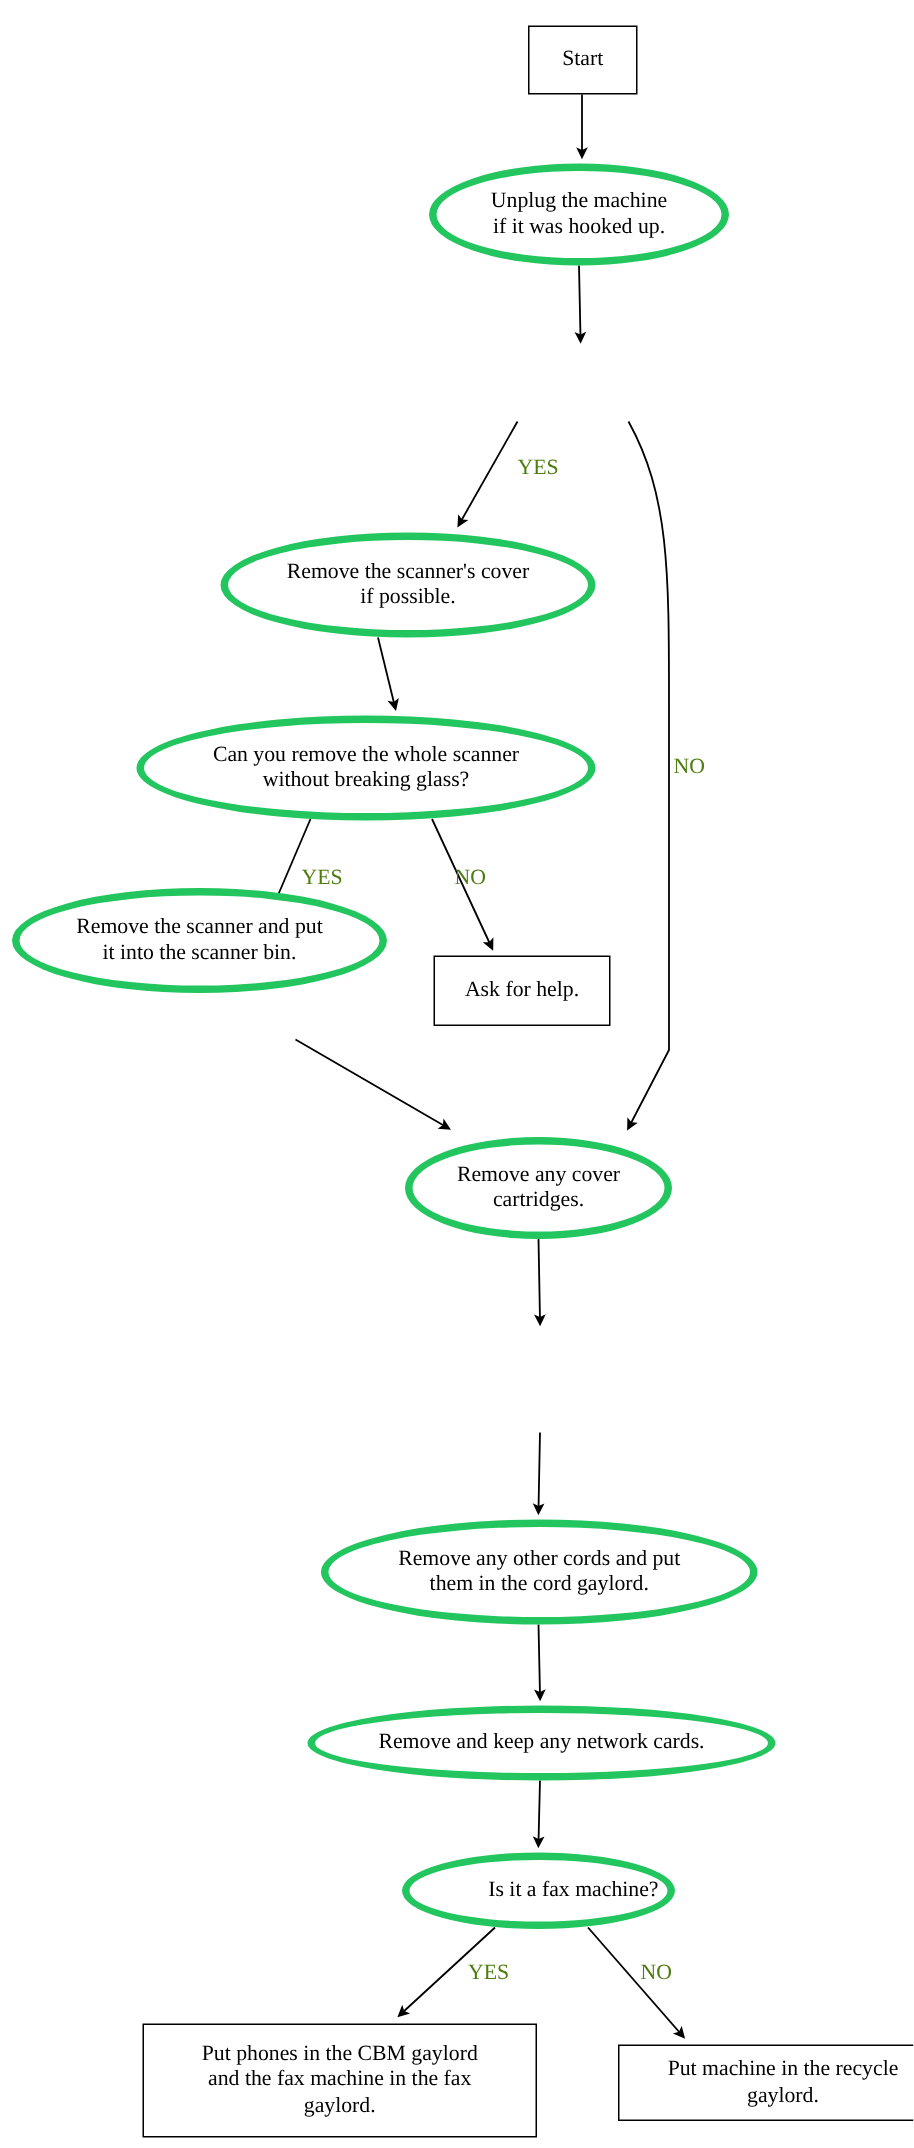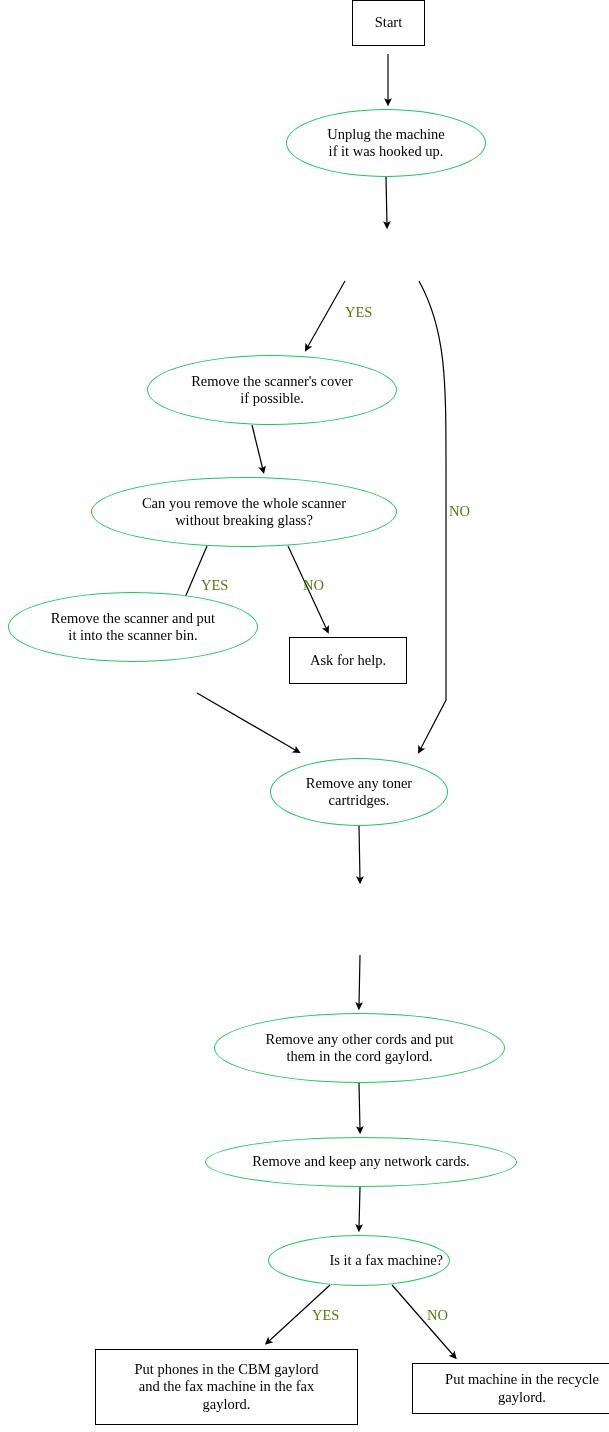--- a/index.html
+++ b/index.html
@@ -36,21 +36,21 @@
     text-align: center;
     font-size: 14.5px;
     line-height: 1.18;
     color: #000000;
     background: #ffffff;
   }
   .node.box {
     border: 1px solid #000000;
   }
   .node.ellipse {
-    border: 1px solid #22c55e;
+    border: 5px solid #22c55e;
     border-radius: 50%;
   }
   .node .label {
     display: block;
     padding: 0 6px;
     white-space: pre-line;
   }
   .edge-label {
     position: absolute;
     font-size: 14.5px;
@@ -81,21 +81,21 @@
         <path d="M 197,693 L 297,751" marker-end="url(#arrowhead)"></path>
         <path d="M 359,826 L 360,880" marker-end="url(#arrowhead)"></path>
         <path d="M 360,955 L 359,1006" marker-end="url(#arrowhead)"></path>
         <path d="M 359,1083 L 360,1130" marker-end="url(#arrowhead)"></path>
         <path d="M 360,1187 L 359,1228" marker-end="url(#arrowhead)"></path>
         <path d="M 330,1285 L 268,1342" marker-end="url(#arrowhead)"></path>
         <path d="M 392,1285 L 454,1356" marker-end="url(#arrowhead)"></path>
       </g>
   </svg>
 
-  <div class="node box" style="left: 352px; top: 0; width: 73px; height: 46px;">
+  <div class="node box" style="left: 352px; top: 17px; width: 73px; height: 46px;">
     <span class="label">Start</span>
   </div>
 
   <div class="node ellipse" style="left: 286px; top: 109px; width: 200px; height: 68px;">
     <span class="label">Unplug the machine
 if it was hooked up.</span>
   </div>
 
 
   <div class="node ellipse" style="left: 147px; top: 355px; width: 250px; height: 70px;">
@@ -111,21 +111,21 @@
   <div class="node ellipse" style="left: 8px; top: 592px; width: 250px; height: 70px;">
     <span class="label">Remove the scanner and put
 it into the scanner bin.</span>
   </div>
 
   <div class="node box" style="left: 289px; top: 637px; width: 118px; height: 47px;">
     <span class="label">Ask for help.</span>
   </div>
 
   <div class="node ellipse" style="left: 270px; top: 758px; width: 178px; height: 68px;">
-    <span class="label">Remove any toner
+    <span class="label">Remove any cover
 cartridges.</span>
   </div>
 
 
   <div class="node ellipse" style="left: 214px; top: 1013px; width: 291px; height: 70px;">
     <span class="label">Remove any other cords and put
 them in the cord gaylord.</span>
   </div>
 
   <div class="node ellipse" style="left: 205px; top: 1137px; width: 312px; height: 50px;">

